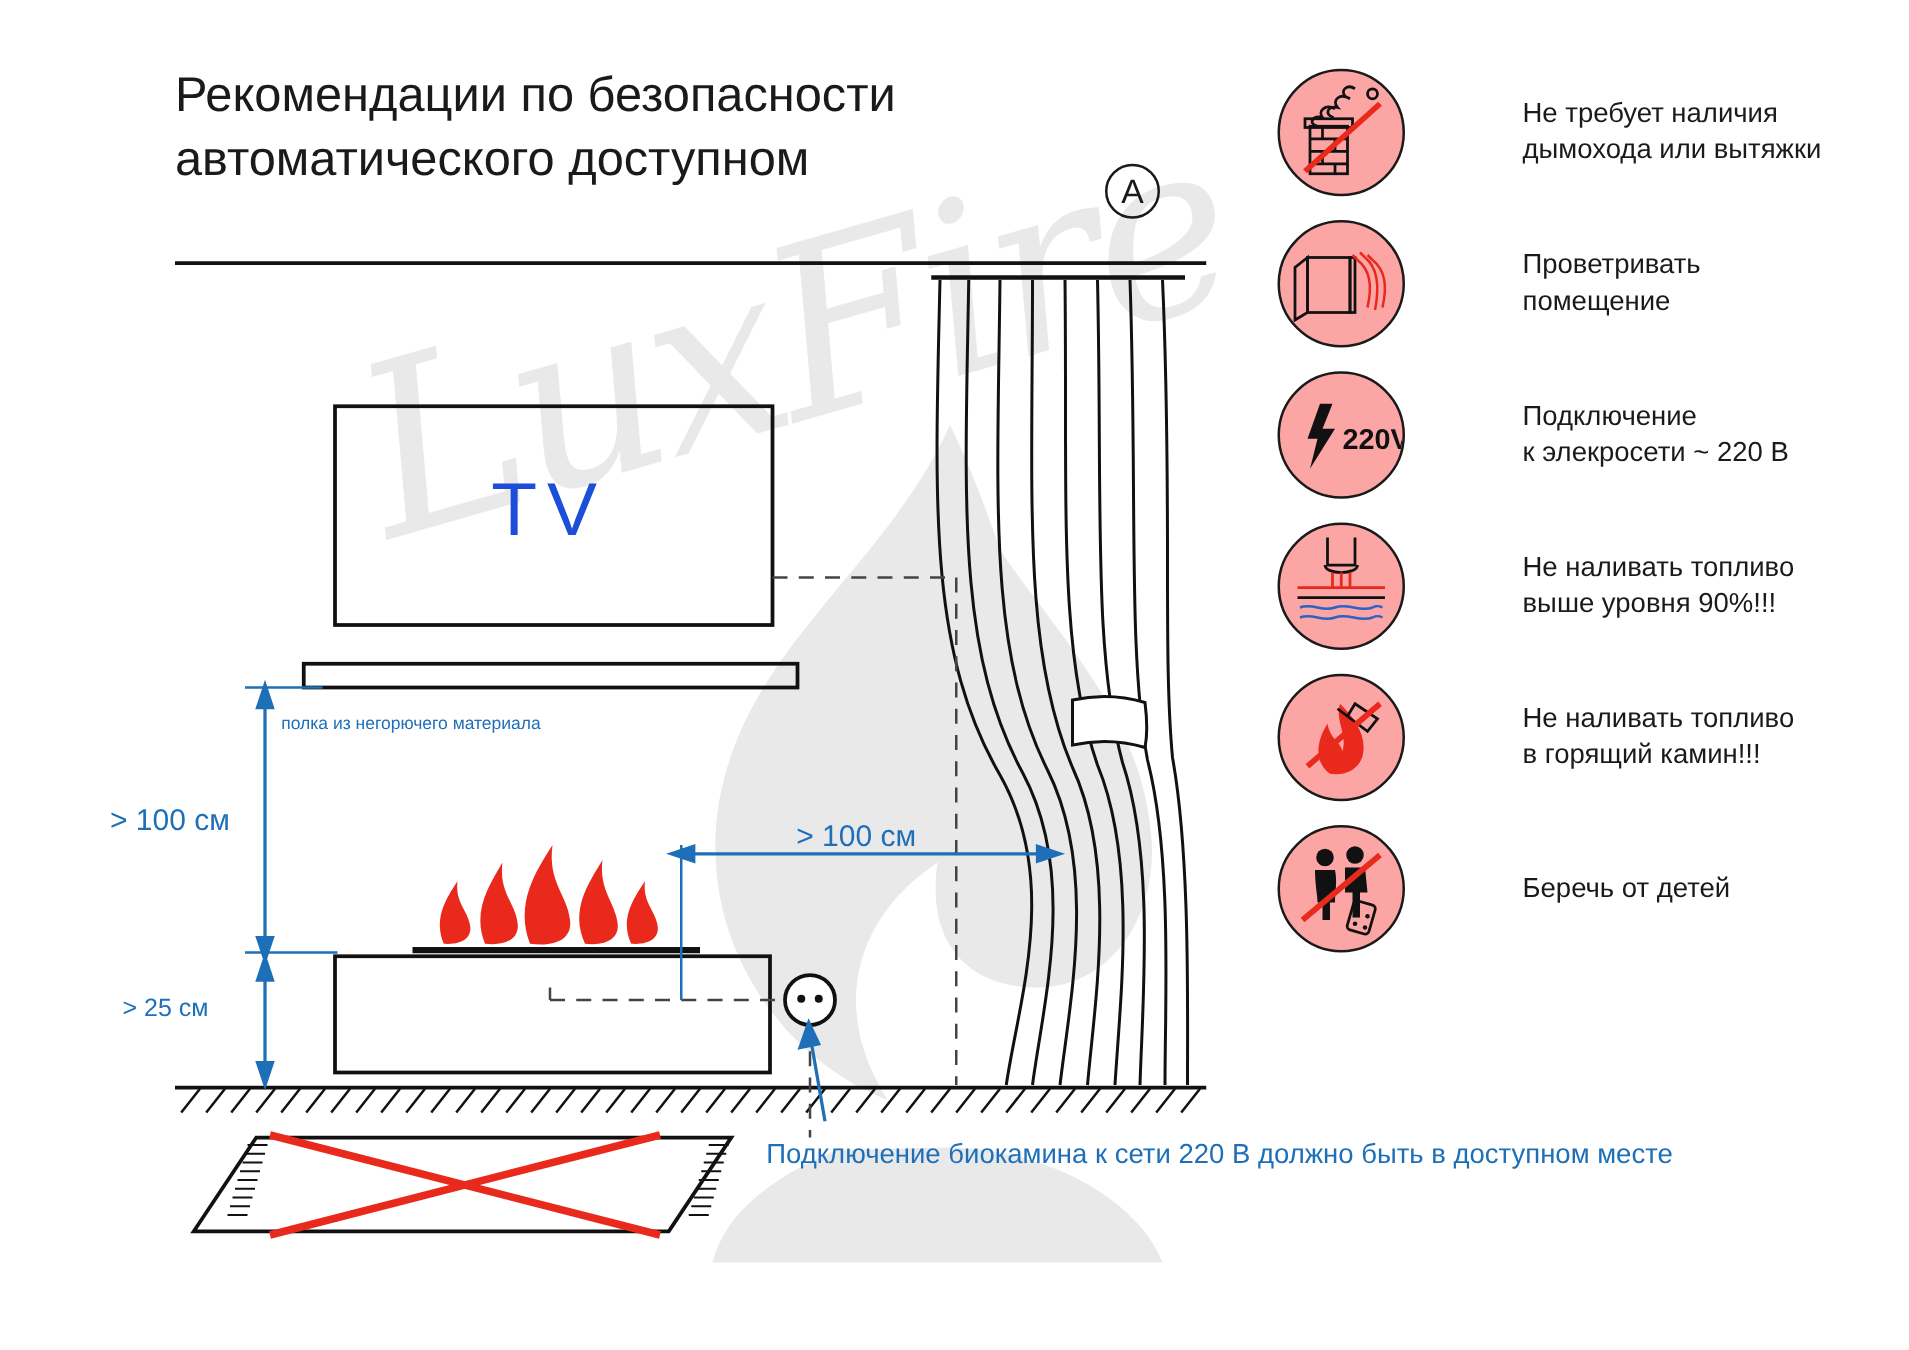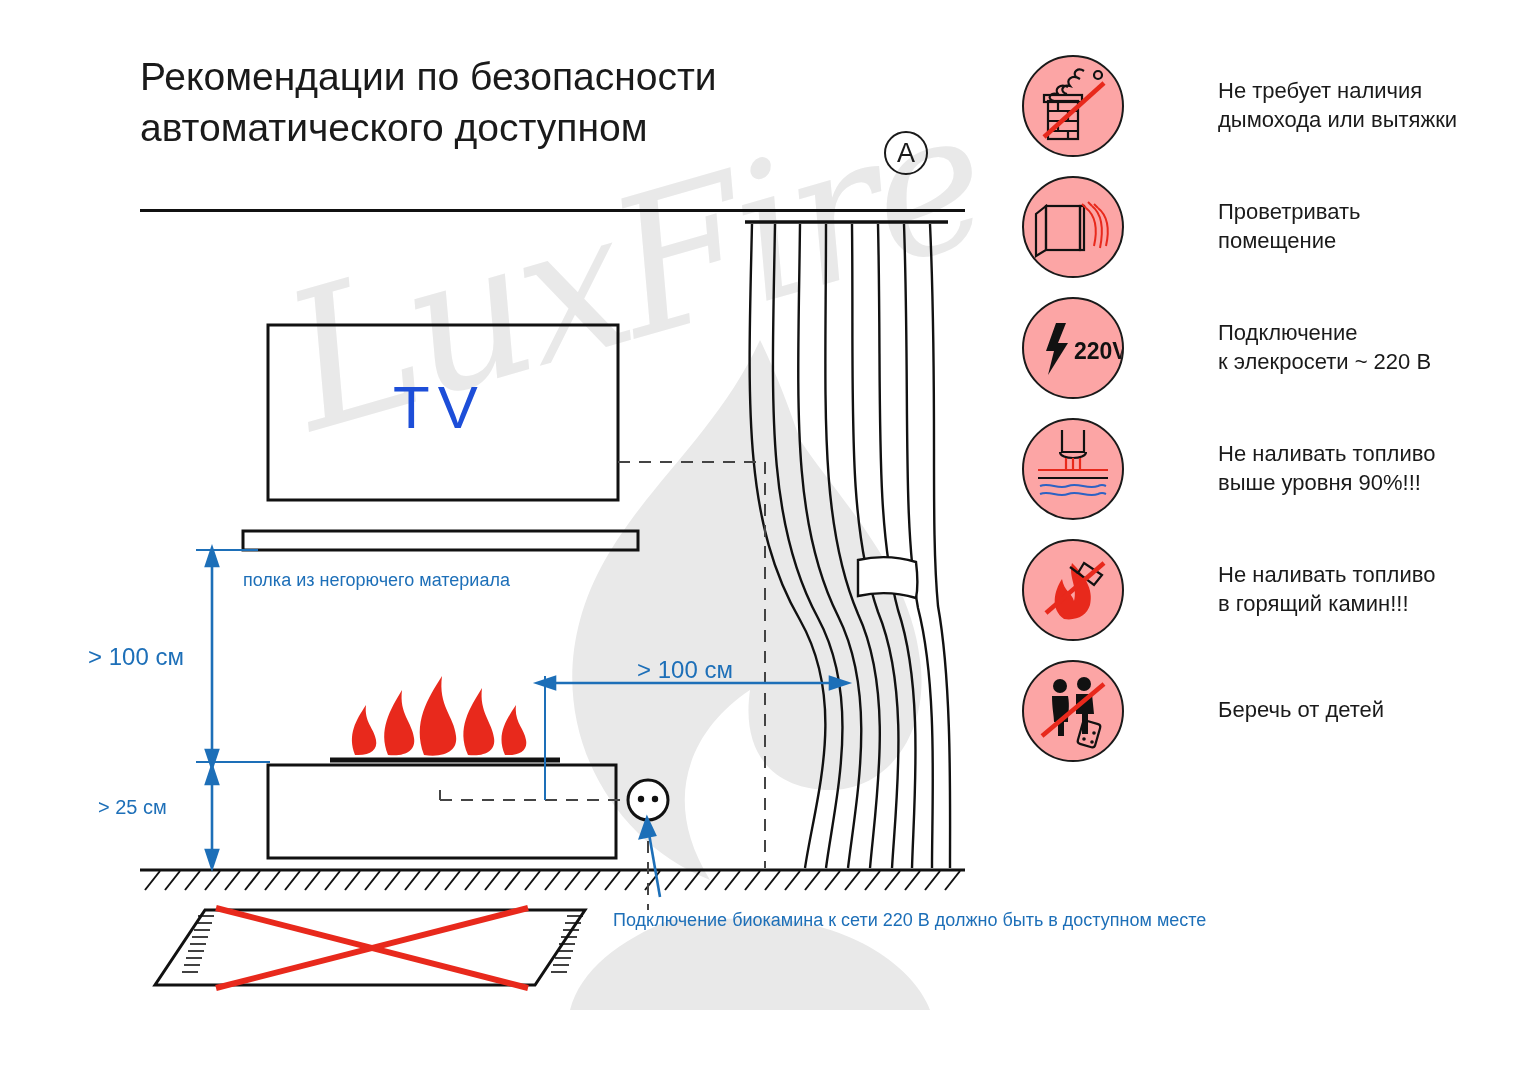--- a/index.html
+++ b/index.html
@@ -95,25 +95,25 @@
     height: 1080px;
   }
 
   
   .lbl {
     position: absolute;
     color: #1d6fb8;
     font-size: 21px;
     white-space: nowrap;
   }
-  .lbl-shelf { left: 243px; top: 570px; font-size: 18px; }
+  .lbl-shelf { left: 225px; top: 570px; font-size: 14px; }
   .lbl-100v  { left: 88px;  top: 643px; font-size: 24px; }
   .lbl-25    { left: 98px;  top: 796px; font-size: 20px; }
   .lbl-100h  { left: 637px; top: 656px; font-size: 24px; }
-  .lbl-socket{ left: 613px; top: 908px; font-size: 18px; line-height: 1.34; }
+  .lbl-socket{ left: 613px; top: 908px; font-size: 22px; line-height: 1.34; }
 
   .tv-text {
     position: absolute;
     left: 393px;
     top: 373px;
     font-size: 60px;
     font-weight: normal;
     letter-spacing: 8px;
     color: #1d4ed8;
   }

